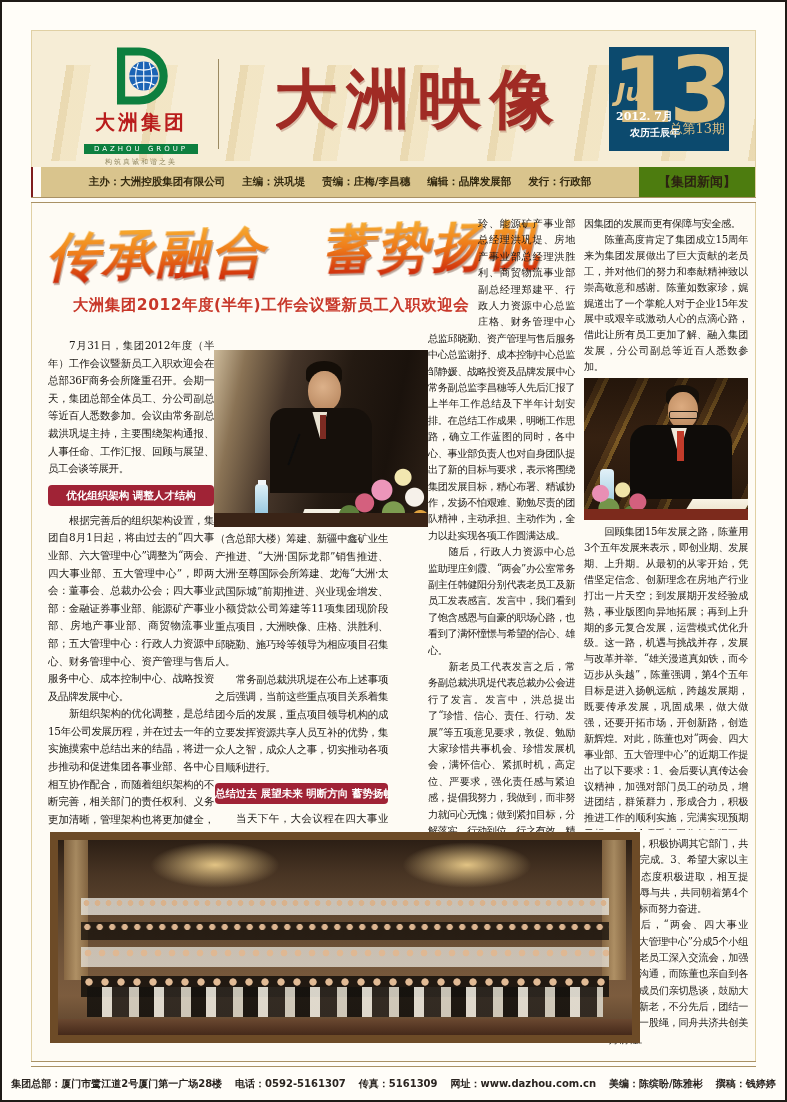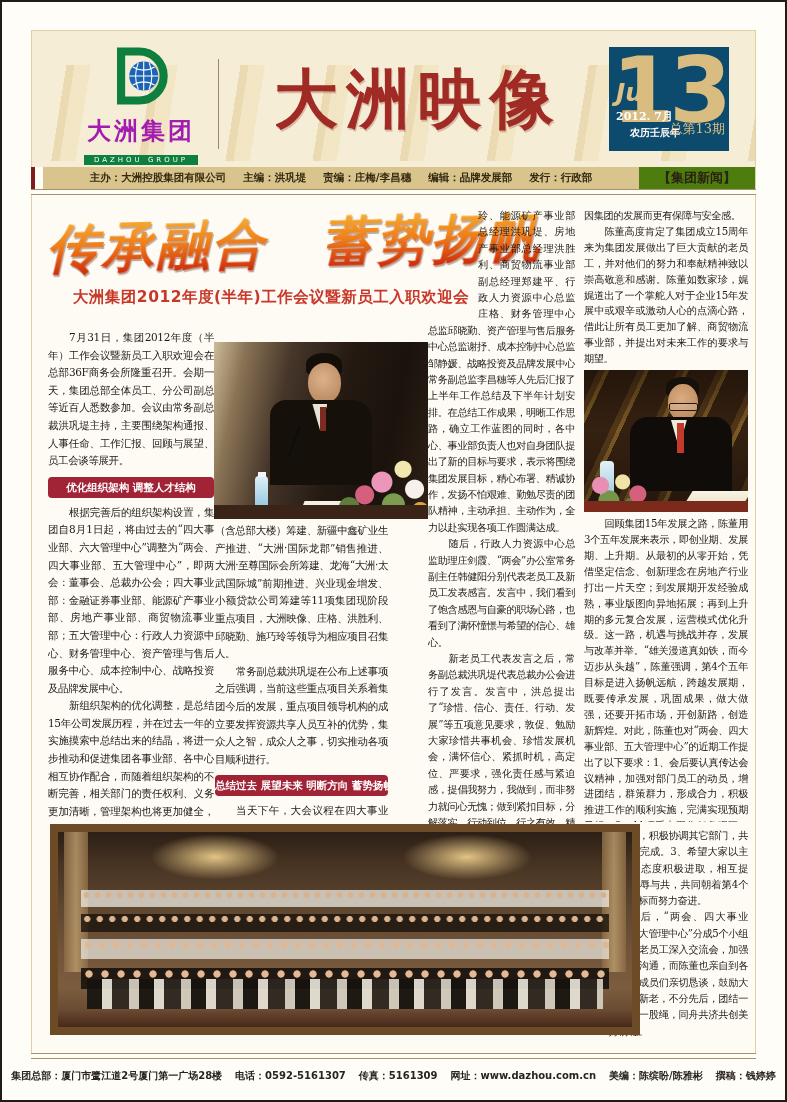--- a/index.html
+++ b/index.html
@@ -4,38 +4,38 @@
 <style>
   html,body{margin:0;padding:0;background:#e8e8e8;}
   .page{position:relative;width:787px;height:1102px;margin:0 auto;background:#fffdf8;
         border:2px solid #1f1b17;box-sizing:border-box;padding:28px 29px 0;
         font-family:"DejaVu Serif",serif;}
   
   .masthead{position:relative;height:136px;background:#f6edd6;border:1px solid #e0d0a4;border-bottom:none;overflow:hidden;}
   .streaks{position:absolute;left:0;right:0;top:34px;height:96px;
      background:repeating-linear-gradient(99deg,rgba(204,168,84,0) 0 34px,rgba(204,168,84,.28) 34px 42px,rgba(226,196,120,.18) 42px 58px,rgba(204,168,84,0) 58px 86px);}
   .logo-wrap{position:absolute;left:40px;top:16px;width:138px;text-align:center;z-index:2;}
-  .logo-cn{font-weight:bold;font-size:24px;letter-spacing:3px;color:#a21caf;margin-top:6px;}
+  .logo-cn{font-weight:bold;font-size:20px;letter-spacing:3px;color:#b91c1c;margin-top:0;}
   .logo-en{display:inline-block;background:#0d7f3f;color:#fff;font-family:"DejaVu Sans",sans-serif;
            font-size:7px;letter-spacing:3px;padding:1px 10px;margin-top:1px;}
   .logo-tag{font-size:7px;color:#8f855e;letter-spacing:2px;margin-top:2px;}
   .mast-divider{position:absolute;left:186px;top:28px;width:1px;height:90px;background:#9b8a62;z-index:2;}
   .paper-title{position:absolute;left:196px;top:22px;width:380px;text-align:center;z-index:2;
      font-size:64px;line-height:92px;font-weight:bold;letter-spacing:8px;color:#a02b24;
      text-shadow:1px 2px 0 rgba(122,30,20,.25);white-space:nowrap;}
   .datebox{position:absolute;right:26px;top:16px;width:120px;height:104px;background:#0c4a6e;z-index:2;color:#fff;}
   .datebox .mon{position:absolute;left:7px;bottom:44px;font-family:"DejaVu Sans",sans-serif;
      font-weight:bold;font-style:italic;font-size:25px;color:#dcbf84;}
   .datebox .day{position:absolute;right:2px;top:-8px;font-family:"DejaVu Sans",sans-serif;
      font-weight:bold;font-size:90px;line-height:104px;letter-spacing:-5px;color:#d9bd80;}
   .datebox .dcn{position:absolute;left:7px;bottom:27px;font-size:11px;font-weight:bold;}
   .datebox .lunar{position:absolute;left:7px;bottom:11px;font-size:10px;font-weight:bold;margin-left:14px;}
   .datebox .issue{position:absolute;right:4px;bottom:13px;font-size:13px;color:#dcbf84;font-weight:normal;}
   
-  .infobar{display:flex;height:22px;border-left:4px solid #7f1d1d;border-right:1px solid #e0d0a4;padding-left:8px;}
+  .infobar{display:flex;height:30px;border-left:2px solid #7f1d1d;border-right:1px solid #e0d0a4;padding-left:8px;}
   .infobar-main{flex:1;background:#d9c48d;display:flex;align-items:center;justify-content:center;gap:17px;
      font-size:10.5px;font-weight:bold;color:#33290f;font-family:"DejaVu Sans",sans-serif;}
   .infobar-tag{width:116px;background:#4d7c0f;display:flex;align-items:center;justify-content:center;
      font-size:13px;font-weight:bold;color:#2c2212;}
   .rule{height:4px;border-top:1px solid #a99164;border-bottom:1px solid #a99164;background:#fffdf8;}
   
   .body-panel{position:relative;height:858px;background:#fefbf4;
      border-left:1px solid #e0d0a4;border-right:1px solid #e0d0a4;overflow:hidden;}
   .headline-wrap{position:absolute;left:14px;top:10px;width:450px;text-align:center;}
   .headline{display:inline-block;font-weight:bold;font-style:italic;font-size:53px;line-height:74px;
@@ -212,21 +212,21 @@
 
     <div class="col c3 col3">
       <div class="wrap-spacer"></div>
       <p class="cont">玲、能源矿产事业部总经理洪巩堤、房地产事业部总经理洪胜利、商贸物流事业部副总经理郑建平、行政人力资源中心总监庄格、财务管理中心总监邱晓勤、资产管理与售后服务中心总监谢抒、成本控制中心总监邹静媛、战略投资及品牌发展中心常务副总监李昌穗等人先后汇报了上半年工作总结及下半年计划安排。在总结工作成果，明晰工作思路，确立工作蓝图的同时，各中心、事业部负责人也对自身团队提出了新的目标与要求，表示将围绕集团发展目标，精心布署、精诚协作，发扬不怕艰难、勤勉尽责的团队精神，主动承担、主动作为，全力以赴实现各项工作圆满达成。</p>
       <p>随后，行政人力资源中心总监助理庄剑霞、“两会”办公室常务副主任韩健阳分别代表老员工及新员工发表感言。发言中，我们看到了饱含感恩与自豪的职场心路，也看到了满怀憧憬与希望的信心、雄心。</p>
       <p>新老员工代表发言之后，常务副总裁洪巩堤代表总裁办公会进行了发言。发言中，洪总提出了“珍惜、信心、责任、行动、发展”等五项意见要求，敦促、勉励大家珍惜共事机会、珍惜发展机会，满怀信心、紧抓时机，高定位、严要求，强化责任感与紧迫感，提倡我努力，我做到，而非努力就问心无愧；做到紧扣目标，分解落实，行动到位，行之有效，精益求精，好中求快，实现集团业绩增长、个人成长的双重目标，让集团在竞争中优胜而非劣汰，让员工</p>
     </div>
 
     <div class="col c4 col4u">
       <p class="cont">因集团的发展而更有保障与安全感。</p>
-      <p>陈董高度肯定了集团成立15周年来为集团发展做出了巨大贡献的老员工，并对他们的努力和奉献精神致以崇高敬意和感谢。陈董如数家珍，娓娓道出了一个掌舵人对于企业15年发展中或艰辛或激动人心的点滴心路，借此让所有员工更加了解、商贸物流事业部，并提出对未来工作的要求与期望。</p>
+      <p>陈董高度肯定了集团成立15周年来为集团发展做出了巨大贡献的老员工，并对他们的努力和奉献精神致以崇高敬意和感谢。陈董如数家珍，娓娓道出了一个掌舵人对于企业15年发展中或艰辛或激动人心的点滴心路，借此让所有员工更加了解、融入集团发展，分公司副总等近百人悉数参加。</p>
 
       <div class="photo2 ph">
         <div class="p2-hair"></div>
         <div class="p2-head"></div>
         <div class="p2-glasses"></div>
         <div class="p2-body"></div>
         <div class="p2-shirt"></div>
         <div class="p2-tie"></div>
         <div class="p2-bottle"></div>
         <div class="p2-flowers"></div>

